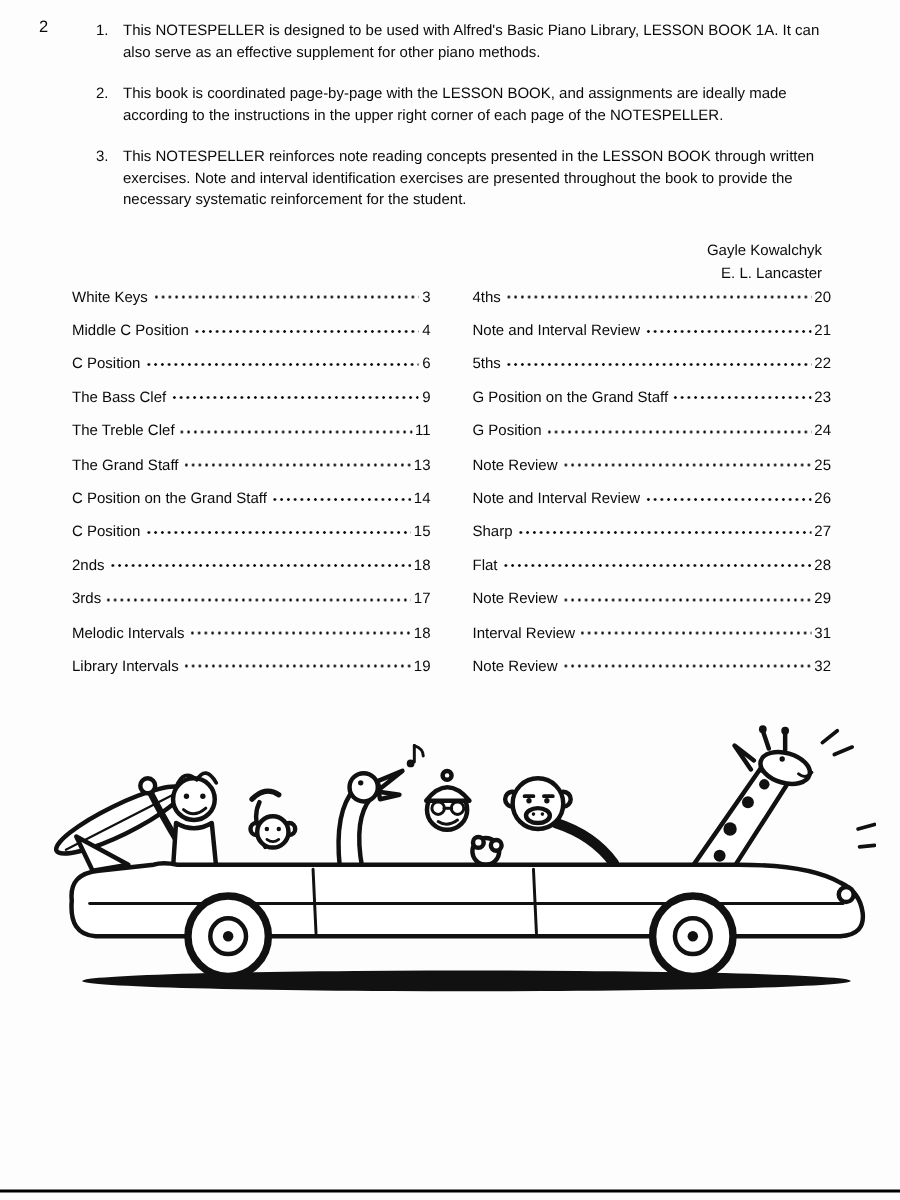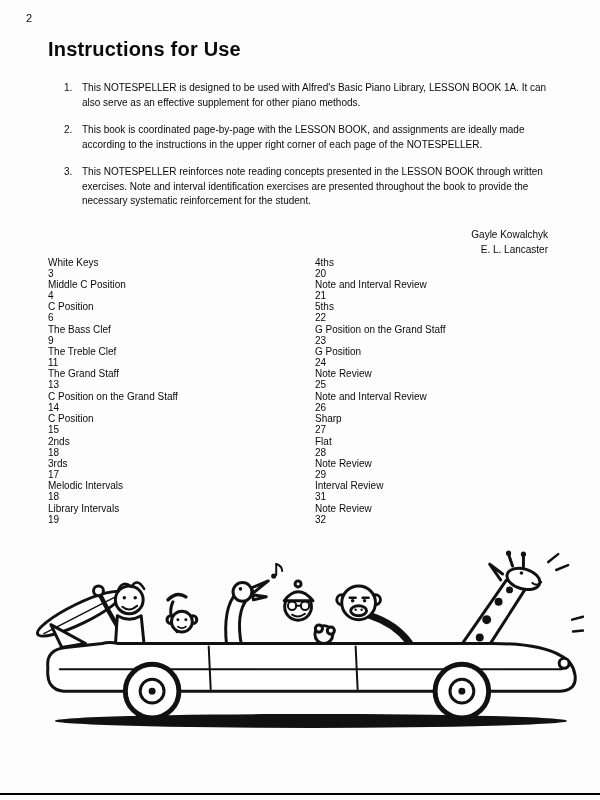--- a/index.html
+++ b/index.html
@@ -42,25 +42,24 @@
     margin:18px 6px 0 0;
   }
   .contents-title {
     font-size:20px; font-weight:bold;
     margin:40px 0 24px 0;
   }
   .toc { display:flex; gap:28px; }
   .toc-col { flex:1; min-width:0; }
   .toc-row {
     display:flex;
-    align-items:flex-start;
+    align-items:center;
     height:22.4px;
     padding-bottom:6px;
     font-size:10px;
-    flex-direction:column;
   }
   .toc-label, .toc-page { line-height:1; white-space:nowrap; }
   .dots {
     flex:1;
     height:2px;
     margin:0 2px 1px 3px;
     background-image: radial-gradient(circle, #0a0a0a 0.8px, transparent 1px);
     background-size: 4.5px 2px;
     background-repeat: repeat-x;
     background-position: 0 bottom;
@@ -76,21 +75,20 @@
     background:#000;
   }
 </style>
 </head>
 <body>
 
 <div class="page">
 
   <div class="page-num">2</div>
 
-  <h1 class="doc-title">Instructions for Use</h1>
 
   <div class="instructions">
 
       <div class="instr">
         <span class="num">1.</span>
         <span class="txt">This NOTESPELLER is designed to be used with Alfred's Basic Piano Library, LESSON BOOK 1A.  It can also serve as an effective supplement for other piano methods.</span>
       </div>
 
       <div class="instr">
         <span class="num">2.</span>

